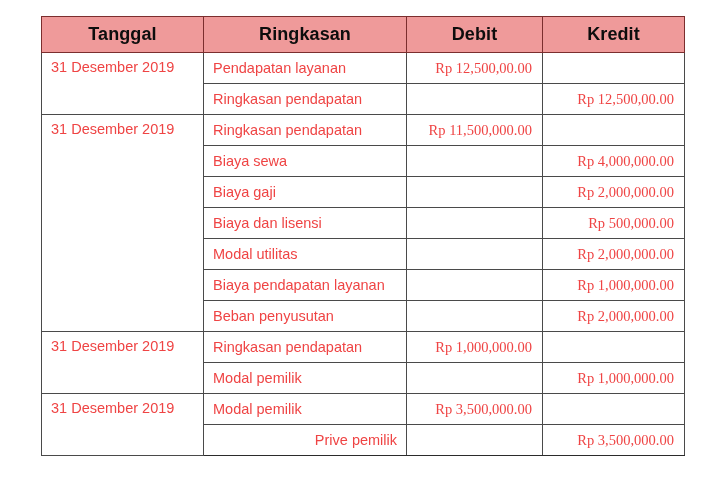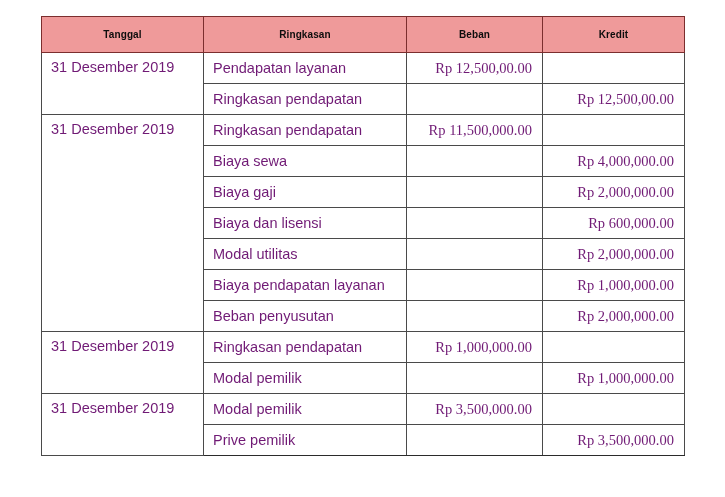--- a/index.html
+++ b/index.html
@@ -32,35 +32,35 @@
 
   table.journal col.c-tanggal   { width: 162px; }
   table.journal col.c-keterangan{ width: 203px; }
   table.journal col.c-debit     { width: 136px; }
   table.journal col.c-kredit    { width: 142px; }
 
   
   thead th {
     background: #ef9a9a;
     border: 1px solid #7b2e2e;
-    font-size: 10px;
+    font-size: 18px;
     font-weight: bold;
     text-align: center;
     color: #0d0d0d;
     height: 35px;
     padding: 0 4px;
     letter-spacing: 0.1px;
   }
 
   
   tbody td {
     border: 1px solid #4a4a4a;
     font-size: 14.5px;
     font-weight: normal;
-    color: #701a75;
+    color: #ef4444;
     height: 30px;
     padding: 0 9px;
     vertical-align: middle;
     background: #ffffff;
     white-space: nowrap;
     overflow: hidden;
   }
 
   td.date-cell {
     text-align: left;
@@ -70,38 +70,39 @@
   td.desc-cell   { text-align: left; }
   td.amount-cell { text-align: right; padding-right: 10px; font-family: Liberation Serif, serif; }
   td.empty-cell  { text-align: right; }
 
   
   tbody tr.group-start > td {
     border-top: 1px solid #2b2b2b;
   }
   tbody tr:last-child > td {
     border-bottom: 1px solid #2b2b2b;
+    text-align: right;
   }
 </style>
 </head>
 <body>
 
 <div id="journal-wrap">
   <table class="journal">
     <colgroup>
       <col class="c-tanggal">
       <col class="c-keterangan">
       <col class="c-debit">
       <col class="c-kredit">
     </colgroup>
     <thead>
       <tr id="header-row">
           <th>Tanggal</th>
           <th>Ringkasan</th>
-          <th>Beban</th>
+          <th>Debit</th>
           <th>Kredit</th>
         </tr>
     </thead>
     <tbody id="table-body">
         <tr class="group-start">
           <td class="date-cell" rowspan="2">31 Desember 2019</td>
           <td class="desc-cell">Pendapatan layanan</td>
           <td class="amount-cell">Rp 12,500,00.00</td>
           <td class="empty-cell"></td>
         </tr>
@@ -122,21 +123,21 @@
           <td class="amount-cell">Rp 4,000,000.00</td>
         </tr>
         <tr>
           <td class="desc-cell">Biaya gaji</td>
           <td class="empty-cell"></td>
           <td class="amount-cell">Rp 2,000,000.00</td>
         </tr>
         <tr>
           <td class="desc-cell">Biaya dan lisensi</td>
           <td class="empty-cell"></td>
-          <td class="amount-cell">Rp 600,000.00</td>
+          <td class="amount-cell">Rp 500,000.00</td>
         </tr>
         <tr>
           <td class="desc-cell">Modal utilitas</td>
           <td class="empty-cell"></td>
           <td class="amount-cell">Rp 2,000,000.00</td>
         </tr>
         <tr>
           <td class="desc-cell">Biaya pendapatan layanan</td>
           <td class="empty-cell"></td>
           <td class="amount-cell">Rp 1,000,000.00</td>

